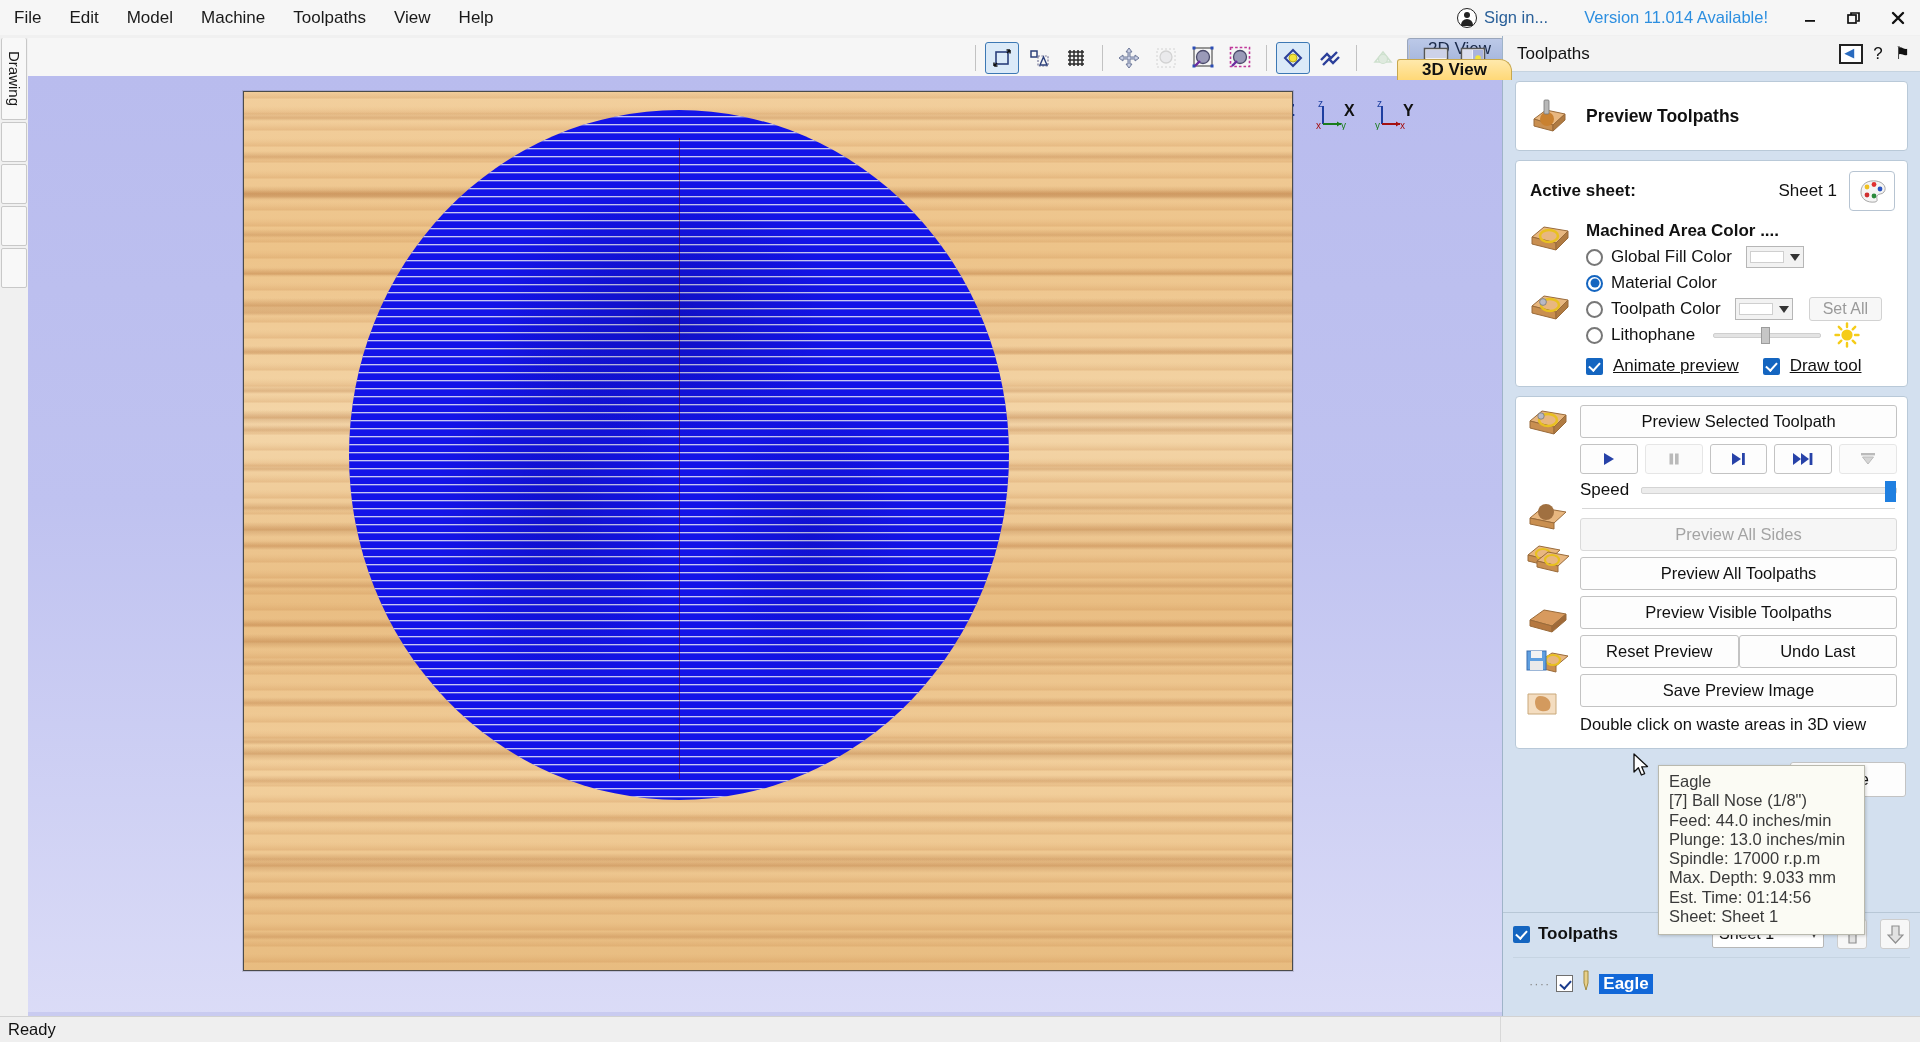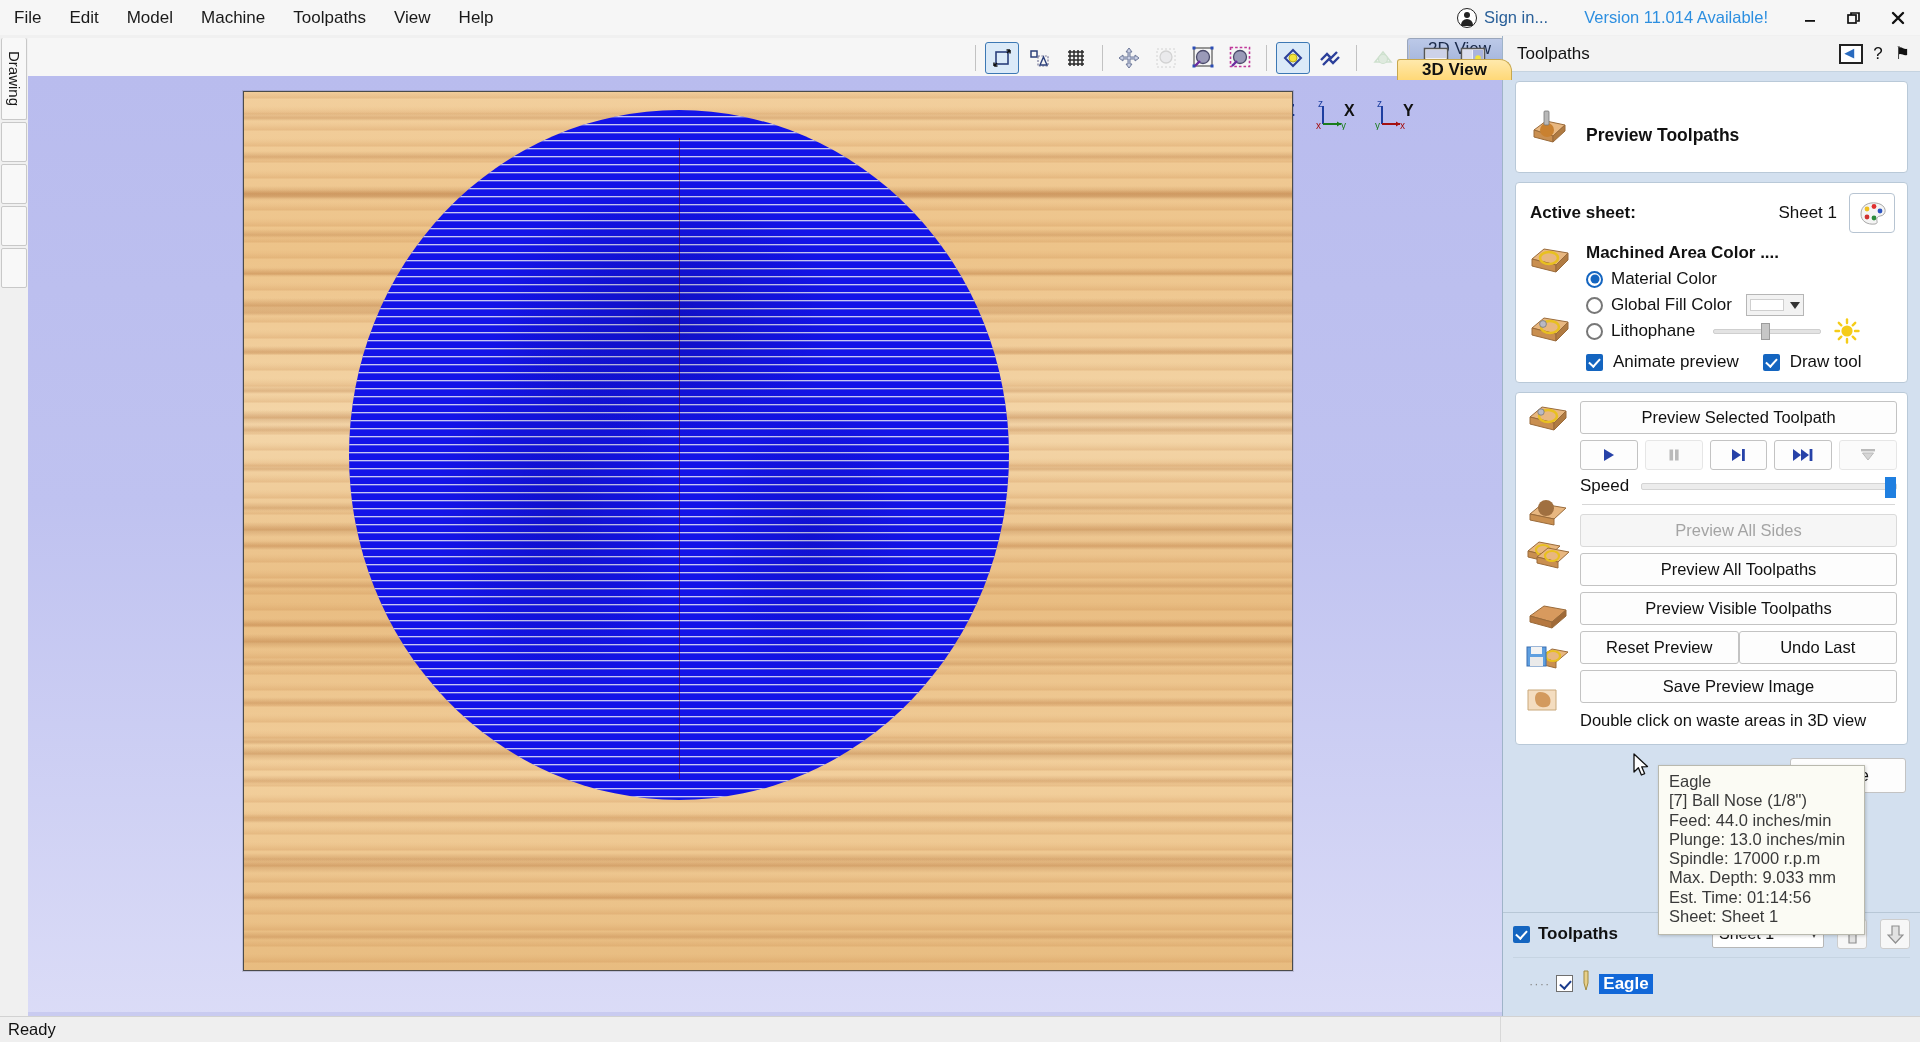--- a/index.html
+++ b/index.html
@@ -219,21 +219,21 @@
     content: "\25C0"; position: absolute; left: 3px; top: -1px;
     font-size: 13px; color: #2a6bbf;
   }
   .hdr-btn { font-size: 17px; color: #111; cursor: pointer; padding: 0 2px; }
 
   .card {
     margin: 9px 12px; background: #fff;
     border: 1px solid #b9c9d8; border-radius: 4px;
   }
   .preview-head {
-    display: flex; align-items: flex-end; gap: 16px; padding: 26px 12px;
+    display: flex; align-items: center; gap: 16px; padding: 15px 12px;
   }
   .preview-head .ttl { font-weight: bold; font-size: 17.5px; color: #111; }
 
   .sheet-row {
     display: flex; align-items: center; padding: 10px 12px 8px 14px;
   }
   .sheet-row .lbl { font-weight: bold; font-size: 17px; color: #111; }
   .sheet-row .val { margin-left: auto; margin-right: 12px; font-size: 17px; color: #111; }
   .palette-btn {
     width: 46px; height: 40px; border: 1px solid #b7c4d2; border-radius: 4px;
@@ -288,21 +288,21 @@
   .checks-row { display: flex; align-items: center; gap: 10px; margin-top: 8px; }
   .cbx {
     width: 17px; height: 17px; border-radius: 2px; background: #1465c0;
     position: relative; flex: none; cursor: pointer;
   }
   .cbx::after {
     content: ""; position: absolute; left: 5px; top: 2px;
     width: 5px; height: 9px; border: solid #fff;
     border-width: 0 2px 2px 0; transform: rotate(42deg);
   }
-  .cbx-label { font-size: 17px; color: #111; margin-right: 14px; }
+  .cbx-label { font-size: 17px; color: #111; margin-right: 14px; text-decoration: underline; }
 
   
   .pc-row { display: flex; padding: 8px 10px 4px 10px; }
   .pc-icons { width: 54px; flex: none; }
   .pc-body { flex: 1; }
   .wbtn {
     display: block; width: 100%; padding: 6px 0; text-align: center;
     font-size: 16.5px; color: #111; background: #fdfdfd;
     border: 1px solid #c3c3c3; border-radius: 3px; cursor: pointer;
     margin-bottom: 6px;
@@ -687,37 +687,50 @@
             <path d="M28 22 L40 10 L40 17 L28 29 Z" fill="#b07b42" stroke="#9a6b3a" stroke-width="1"></path>
             <ellipse cx="22" cy="15" rx="9" ry="6" fill="none" stroke="#e8c020" stroke-width="2.6"></ellipse>
             <circle cx="15" cy="12" r="3.4" fill="#b9b9c4" stroke="#777" stroke-width=".8"></circle>
           </svg>
         </div>
 
         <div class="macbody">
           <div class="mac-title">Machined Area Color ....</div>
 
           <div class="radio-row">
-            <span class="radio on"></span>
-            <span class="radio-label">Material Color</span>
-          </div>
-
-          <div class="radio-row">
             <span class="radio"></span>
             <span class="radio-label">Global Fill Color</span>
             <span class="color-combo">
               <span class="color-swatch"></span>
               <span class="combo-arrow">
                 <svg width="10" height="7" viewBox="0 0 10 7">
                     <path d="M0 0 H10 L5 7 Z" fill="#333"></path>
                   </svg>
               </span>
             </span>
           </div>
 
+          <div class="radio-row">
+            <span class="radio on"></span>
+            <span class="radio-label">Material Color</span>
+          </div>
+
+          <div class="radio-row">
+            <span class="radio"></span>
+            <span class="radio-label">Toolpath Color</span>
+            <span class="color-combo">
+              <span class="color-swatch"></span>
+              <span class="combo-arrow">
+                <svg width="10" height="7" viewBox="0 0 10 7">
+                    <path d="M0 0 H10 L5 7 Z" fill="#333"></path>
+                  </svg>
+              </span>
+            </span>
+            <span class="btn-setall">Set All</span>
+          </div>
 
           <div class="radio-row">
             <span class="radio"></span>
             <span class="radio-label">Lithophane</span>
             <span class="litho-slider">
               <span class="track"></span>
               <span class="thumb"></span>
             </span>
             <span class="sun">
               <svg width="26" height="26" viewBox="0 0 26 26">

